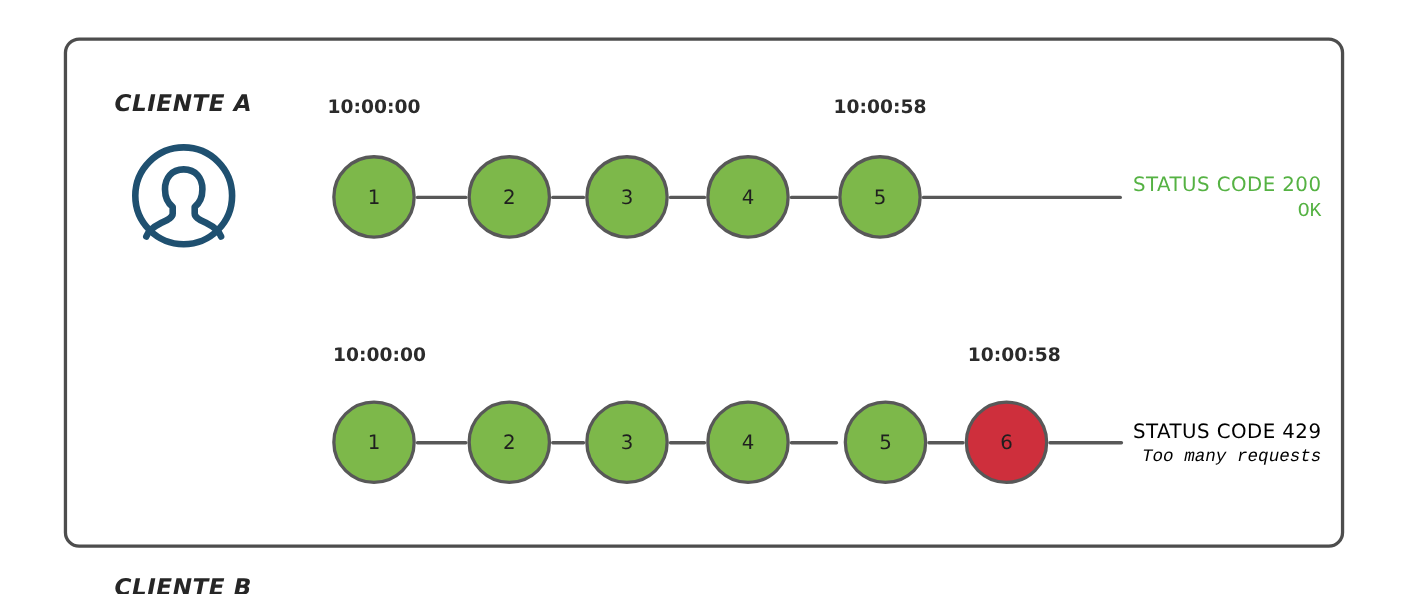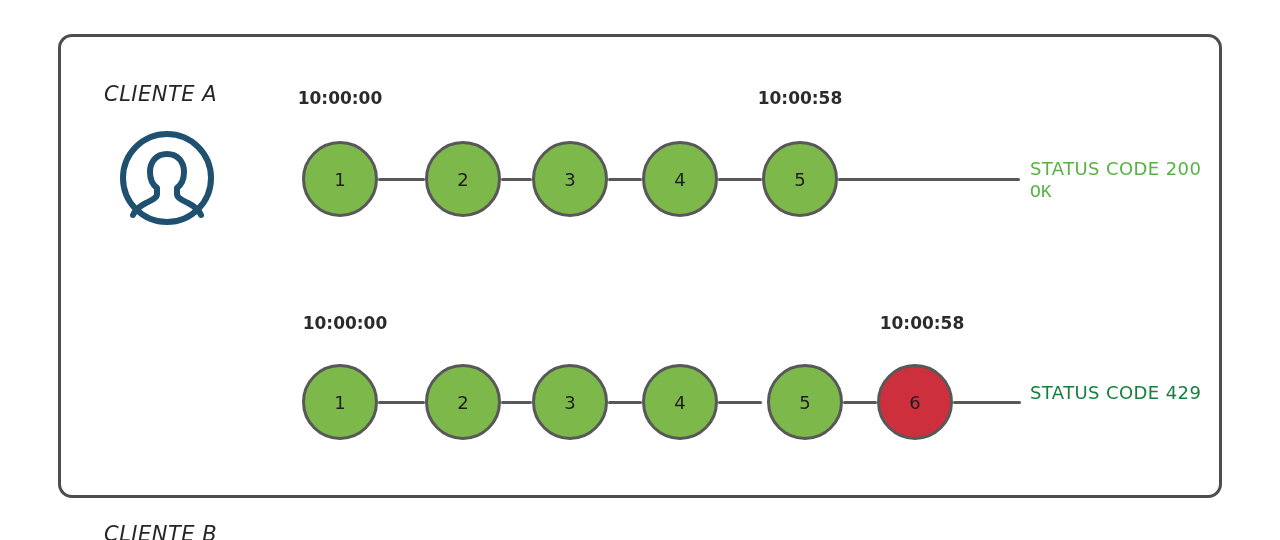--- a/index.html
+++ b/index.html
@@ -36,21 +36,21 @@
   }
   .row-a { top: 0; }
   .row-b { top: 225px; }
 
   .client-label {
     position: absolute;
     left: 104px;
     width: 190px;
     font-family: "DejaVu Sans", sans-serif;
     font-size: 21px;
-    font-weight: 400;
+    font-weight: 700;
     font-style: italic;
     letter-spacing: 0.5px;
     color: #262626;
     white-space: nowrap;
   }
   .row-a .client-label { top: 82px; }
   .row-b .client-label { top: 297px; }
 
   .avatar {
     position: absolute;
@@ -95,36 +95,36 @@
     font-family: "DejaVu Sans", sans-serif;
     font-size: 18px;
     color: #1f1f1f;
     transform: translate(-50%, -50%);
   }
   .node-ok { background: #7db84a; }
   .node-err { background: #ce2f3c; }
 
   .status {
     position: absolute;
-    text-align: left;
+    text-align: right;
     font-family: "DejaVu Sans", sans-serif;
     line-height: 1.25;
     white-space: nowrap;
   }
   .status .line1 {
     font-size: 18px;
     letter-spacing: 0.4px;
   }
   .status .line2 {
     font-size: 16px;
     font-family: Liberation Mono, monospace;
   }
   .status-ok { color: #55b243; }
   .status-ok .line2 { font-size: 18px; }
-  .status-err { color: #15803d; }
+  .status-err { color: #000000; }
   .status-err .line2 { font-style: italic; }
 </style>
 </head>
 <body>
 
 <div id="stage">
   <div class="frame"></div>
 
   <div class="row row-a">
     <div class="client-label">CLIENTE A</div>
@@ -200,15 +200,16 @@
       <div class="node node-ok" style="left:805px; top:177px;">
         <span>5</span>
       </div>
       <div class="node node-err" style="left:915px; top:177px;">
         <span>6</span>
       </div>
     </div>
 
     <div class="status status-err" style="left:1030px; top:157px;">
       <div class="line1">STATUS CODE 429</div>
+      <div class="line2">Too many requests</div>
     </div>
   </div>
 </div>
 
 </body></html>

